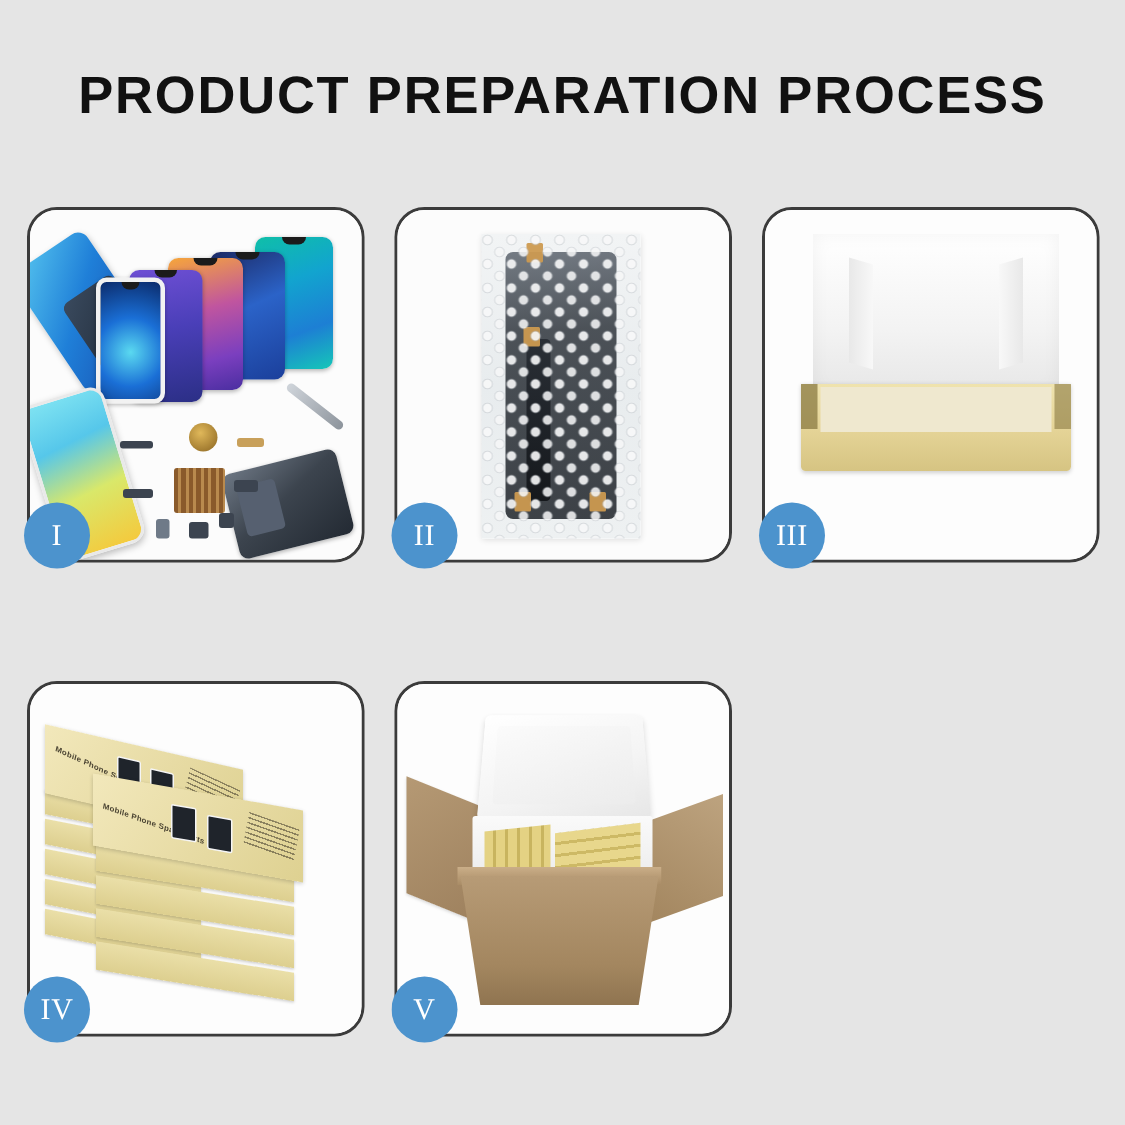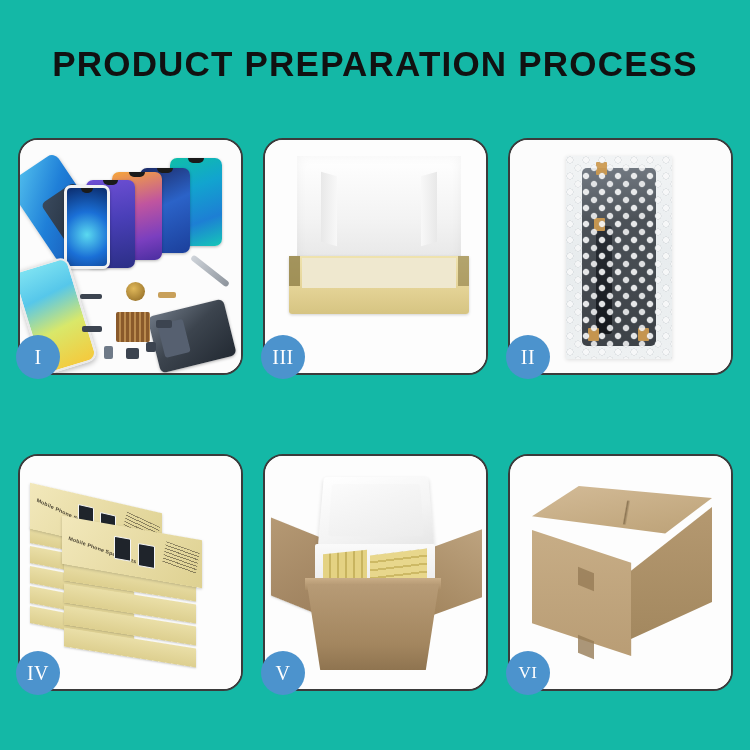--- a/index.html
+++ b/index.html
@@ -2,21 +2,21 @@
 <html><head>
 <meta charset="utf-8">
 <style>
   * { box-sizing: border-box; margin: 0; padding: 0; }
   html, body {
     width: 750px; height: 750px;
     background: #ffffff;
     font-family: "Liberation Sans", sans-serif;
     overflow: hidden;
   }
-  .page { position: relative; width: 750px; height: 750px; background: #14b8a6; }
+  .page { position: relative; width: 750px; height: 750px; background: #e5e5e5; }
 
   
   .header { position: absolute; left: 0; top: 0; width: 750px; text-align: center; }
   .title {
     margin-top: 44px;
     font-size: 35px;
     font-weight: 700;
     letter-spacing: 1.2px;
     color: #111111;
     font-family: "Liberation Sans", sans-serif;
@@ -376,52 +376,52 @@
           <div class="pt" style="left:24px;top:66px;width:9px;height:13px;background:#6f7a88;"></div>
           <div class="pt" style="left:46px;top:68px;width:13px;height:11px;"></div>
           <div class="pt" style="left:66px;top:62px;width:10px;height:10px;"></div>
         </div>
         <div class="tool"></div>
       </div>
       <div class="badge">I</div>
     </div>
 
     <div class="panel">
-      <div class="panel-inner p3">
-        <div class="b3-lid">
-          <div class="b3-lid-flapL"></div>
-          <div class="b3-lid-flapR"></div>
-        </div>
-        <div class="b3-foam"></div>
-        <div class="b3-base">
-          <div class="b3-base-inner"></div>
-          <div class="b3-corner-l"></div>
-          <div class="b3-corner-r"></div>
-        </div>
-      </div>
-      <div class="badge">III</div>
-    </div>
-
-    <div class="panel">
       <div class="panel-inner p2">
         <div class="bubblebag">
           <div class="bag-screen"></div>
           <div class="flex-cable"></div>
           <div class="tape" style="left:30px;top:6px;"></div>
           <div class="tape" style="left:28px;top:62px;"></div>
           <div class="tape" style="left:22px;top:172px;"></div>
           <div class="tape" style="left:72px;top:172px;"></div>
           <div class="bubbles-o"></div>
           <div class="bubbles"></div>
         </div>
       </div>
       <div class="badge">II</div>
     </div>
 
     <div class="panel">
+      <div class="panel-inner p3">
+        <div class="b3-lid">
+          <div class="b3-lid-flapL"></div>
+          <div class="b3-lid-flapR"></div>
+        </div>
+        <div class="b3-foam"></div>
+        <div class="b3-base">
+          <div class="b3-base-inner"></div>
+          <div class="b3-corner-l"></div>
+          <div class="b3-corner-r"></div>
+        </div>
+      </div>
+      <div class="badge">III</div>
+    </div>
+
+    <div class="panel">
       <div class="panel-inner p4">
         <div class="stack">
 
           <div class="sbox" style="left:4px;top:56px;width:104px;height:17px;transform:skewY(11deg);"></div>
           <div class="sbox" style="left:4px;top:76px;width:104px;height:17px;transform:skewY(11deg);"></div>
           <div class="sbox" style="left:4px;top:96px;width:104px;height:17px;transform:skewY(11deg);"></div>
           <div class="sbox" style="left:4px;top:116px;width:104px;height:17px;transform:skewY(11deg);"></div>
           <div class="sbox" style="left:4px;top:136px;width:104px;height:17px;transform:skewY(11deg);"></div>
 
           <div class="sbox" style="left:38px;top:92px;width:132px;height:19px;transform:skewY(9deg);"></div>
@@ -456,28 +456,15 @@
         <div class="c5-contents">
           <div class="c5-grpA"></div>
           <div class="c5-grpB"></div>
         </div>
         <div class="c5-rim"></div>
         <div class="c5-body"></div>
       </div>
       <div class="badge">V</div>
     </div>
 
-    <div class="panel">
-      <div class="panel-inner p6">
-        <div class="c6">
-          <div class="c6-top"></div>
-          <div class="c6-seam"></div>
-          <div class="c6-left"></div>
-          <div class="c6-right"></div>
-          <div class="c6-tape1"></div>
-          <div class="c6-tape2"></div>
-        </div>
-      </div>
-      <div class="badge wide">VI</div>
-    </div>
 
   </div>
 </div>
 
 </body></html>

